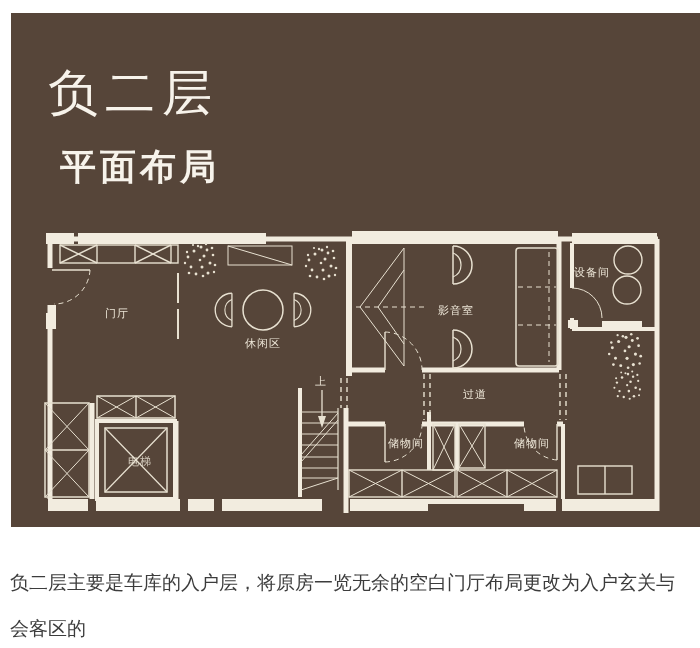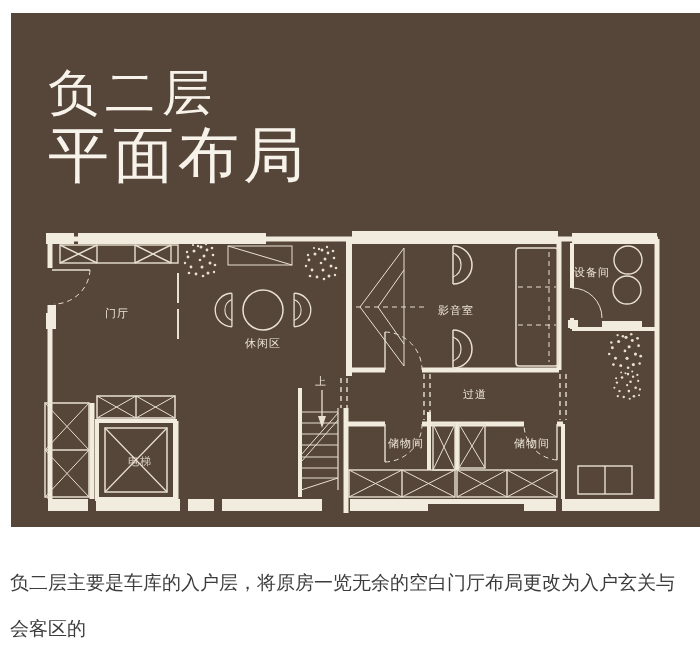--- a/index.html
+++ b/index.html
@@ -1,21 +1,21 @@
 <!DOCTYPE html>
 <html><head>
 <meta charset="utf-8">
 <style>
   html,body{margin:0;padding:0;background:#ffffff;}
   .page{position:relative;width:700px;height:648px;background:#ffffff;overflow:hidden;
         font-family:"Liberation Sans","DejaVu Sans",sans-serif;}
   .poster{position:absolute;left:11px;top:13px;width:680px;height:514px;background:#564539;padding-left:48px;}
   .title-block{position:absolute;left:37px;top:50px;color:#f7f3eb;}
   .title-line1{font-size:50px;font-weight:500;letter-spacing:7px;line-height:60px;margin:0;}
-  .title-line2{font-size:61px;font-weight:400;letter-spacing:4px;line-height:64px;margin:0;}
+  .title-line2{font-size:36px;font-weight:700;letter-spacing:4px;line-height:64px;margin:12px;}
   .floorplan-svg{position:absolute;left:31px;top:215px;}
   .caption{position:absolute;left:10px;top:560px;width:682px;color:#3c3c3c;
            font-size:19px;line-height:46px;}
   .caption p{margin:0;}
   svg text{font-family:"Liberation Sans","DejaVu Sans",sans-serif;fill:#eee7d8;
            font-size:11px;letter-spacing:1px;text-anchor:middle;}
   .wall{stroke:#f2ecdf;fill:none;}
   .furn{stroke:#e8e1d1;fill:none;stroke-width:1.4;}
   .thin{stroke:#e8e1d1;fill:none;stroke-width:1;}
   .dash{stroke-dasharray:5 4;}

